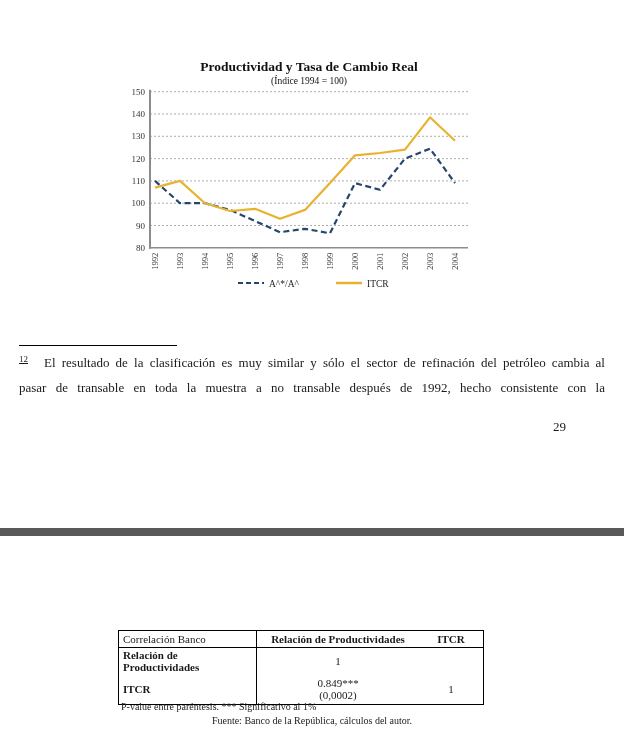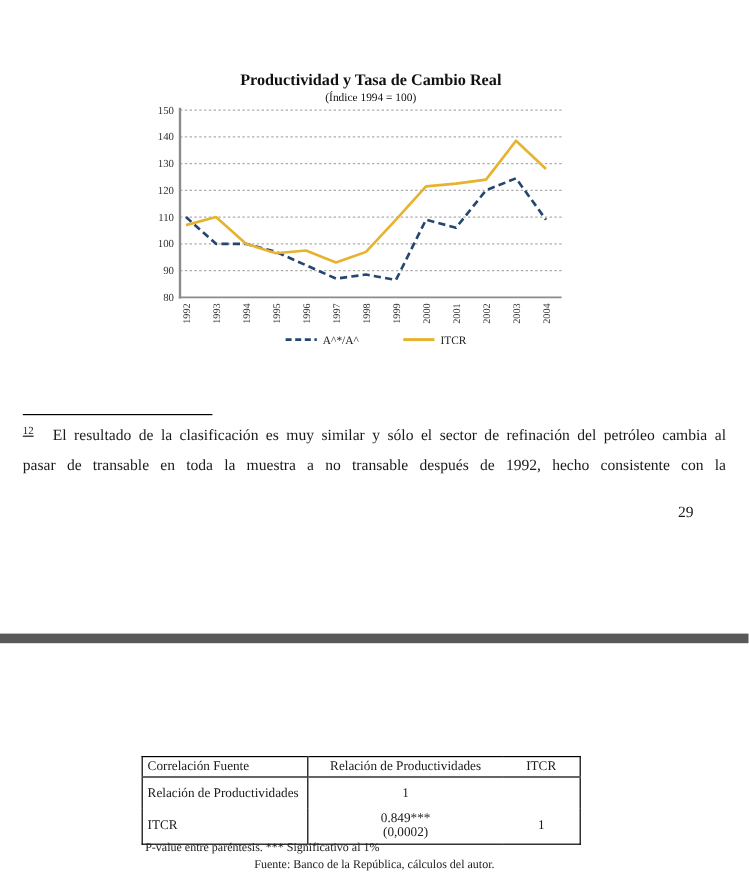--- a/index.html
+++ b/index.html
@@ -10,36 +10,36 @@
   .doc-title{
     position:absolute;top:22px;left:0;width:624px;text-align:center;
     font-weight:bold;font-size:13.5px;letter-spacing:.1px;
   }
   .chart-wrap{position:absolute;top:55px;left:112px;width:400px;height:255px;}
   .footnote-rule{position:absolute;top:345px;left:19px;width:158px;height:0;border-top:1px solid #000;}
   .footnote{position:absolute;top:350px;left:19px;width:586px;font-size:13px;line-height:25px;}
   .fn-line{white-space:normal;}
   .fn-just{text-align:justify;text-align-last:justify;}
   .fn-marker{font-size:9px;vertical-align:super;line-height:0;margin-right:16px;text-decoration:underline;}
-  .page-number{position:absolute;top:419px;left:553px;width:40px;font-size:13px;margin-left:12px;}
+  .page-number{position:absolute;top:419px;left:553px;width:40px;font-size:13px;}
   .page-divider{position:absolute;top:528px;left:0;width:624px;height:8px;background:#595959;}
   .corr-table{
     position:absolute;top:630px;left:118px;border-collapse:collapse;
     font-size:11px;table-layout:fixed;
   }
   .corr-table,.corr-table tr,.corr-table td,.corr-table th{border:0;}
   .corr-table{border:1px solid #000;}
   .corr-table thead tr{border-bottom:1px solid #000;}
   .corr-table .c1{width:132px;border-right:1px solid #000;padding-left:4px;text-align:left;}
   .corr-table .c2{width:160px;text-align:center;}
   .corr-table .c3{width:62px;text-align:center;}
   .corr-table thead tr{height:17px;}
   .corr-table .r1{height:26px;}
   .corr-table .r2{height:30px;}
-  .bold{font-weight:normal;}
+  .bold{font-weight:bold;}
   .normal{font-weight:normal;}
   .table-note{position:absolute;top:701px;left:121px;font-size:10px;color:#222;}
   .source-line{position:absolute;top:715px;left:0;width:624px;text-align:center;font-size:10px;}
 </style>
 </head>
 <body>
 
 <div class="page">
 
 
@@ -93,21 +93,21 @@
     <div class="fn-line fn-just">pasar de transable en toda la muestra a no transable después de 1992, hecho consistente con la</div>
   </div>
 
   <div class="page-number">29</div>
 
   <div class="page-divider"></div>
 
   <table class="corr-table">
     <thead>
       <tr>
-        <th class="c1 normal">Correlación Fuente</th>
+        <th class="c1 normal">Correlación Banco</th>
         <th class="c2 bold">Relación de Productividades</th>
         <th class="c3 bold">ITCR</th>
       </tr>
     </thead>
     <tbody>
       <tr class="r1">
         <td class="c1 bold">Relación de Productividades</td>
         <td class="c2">1</td>
         <td class="c3"></td>
       </tr>

